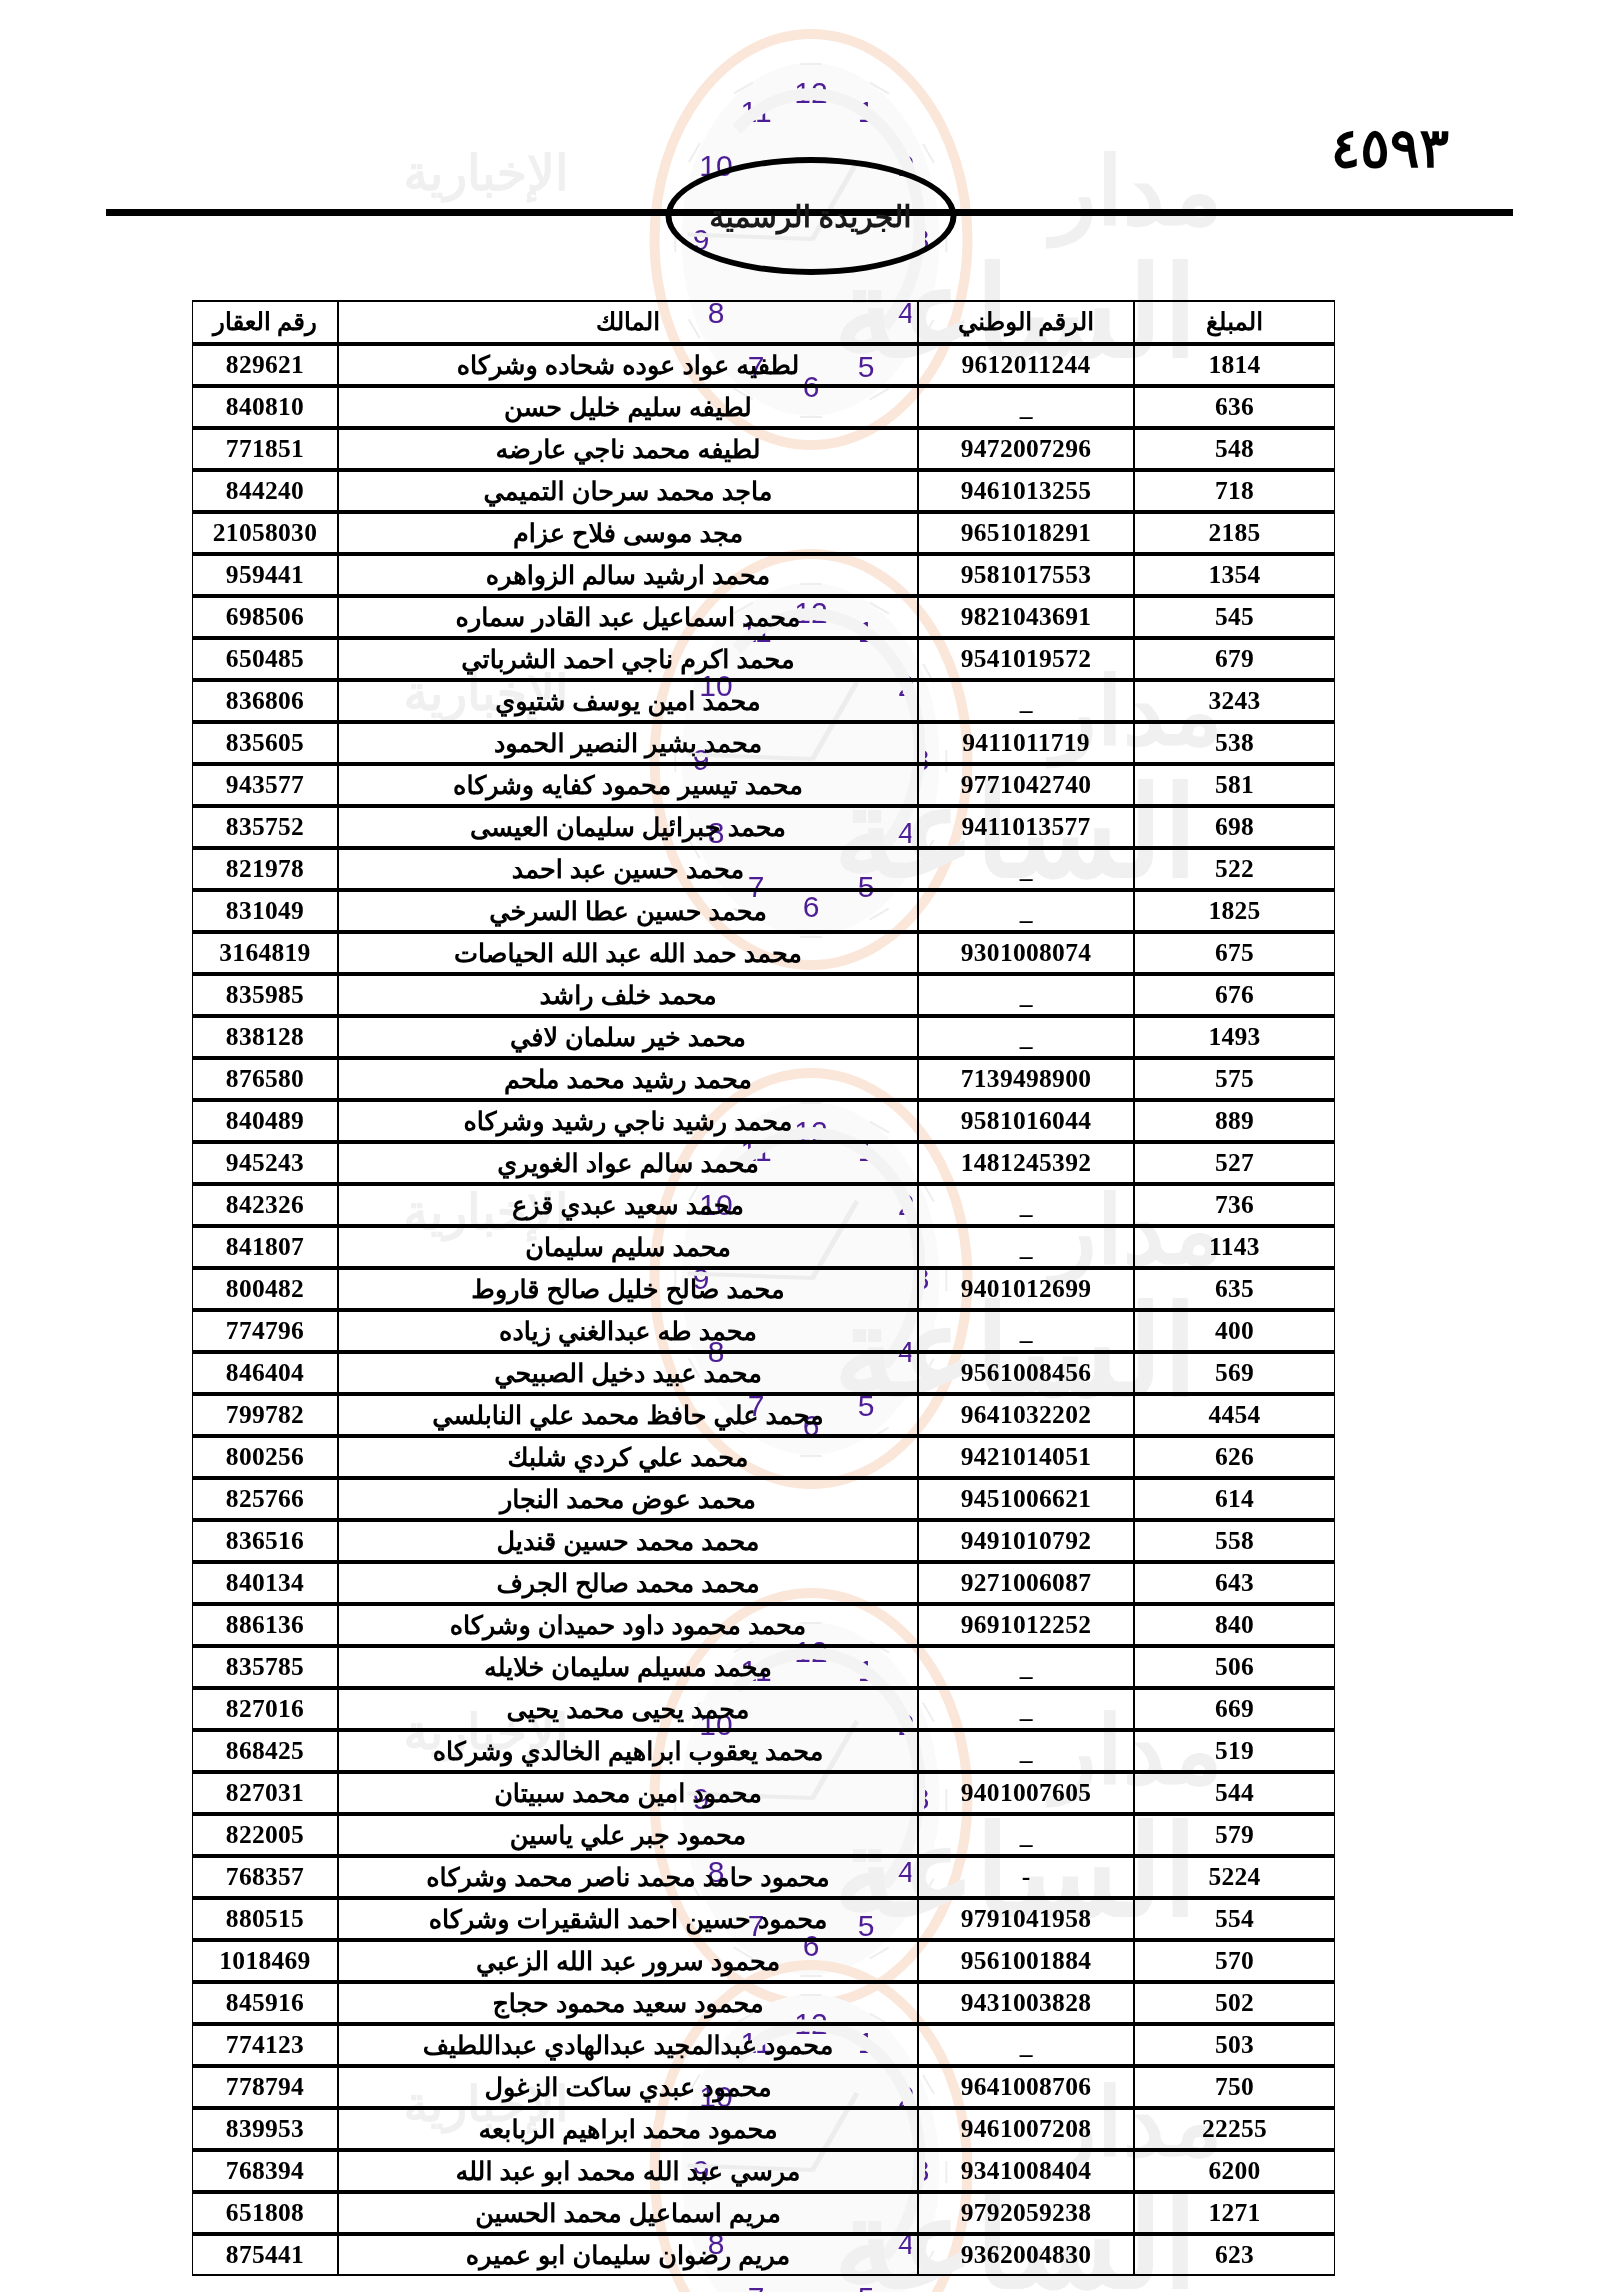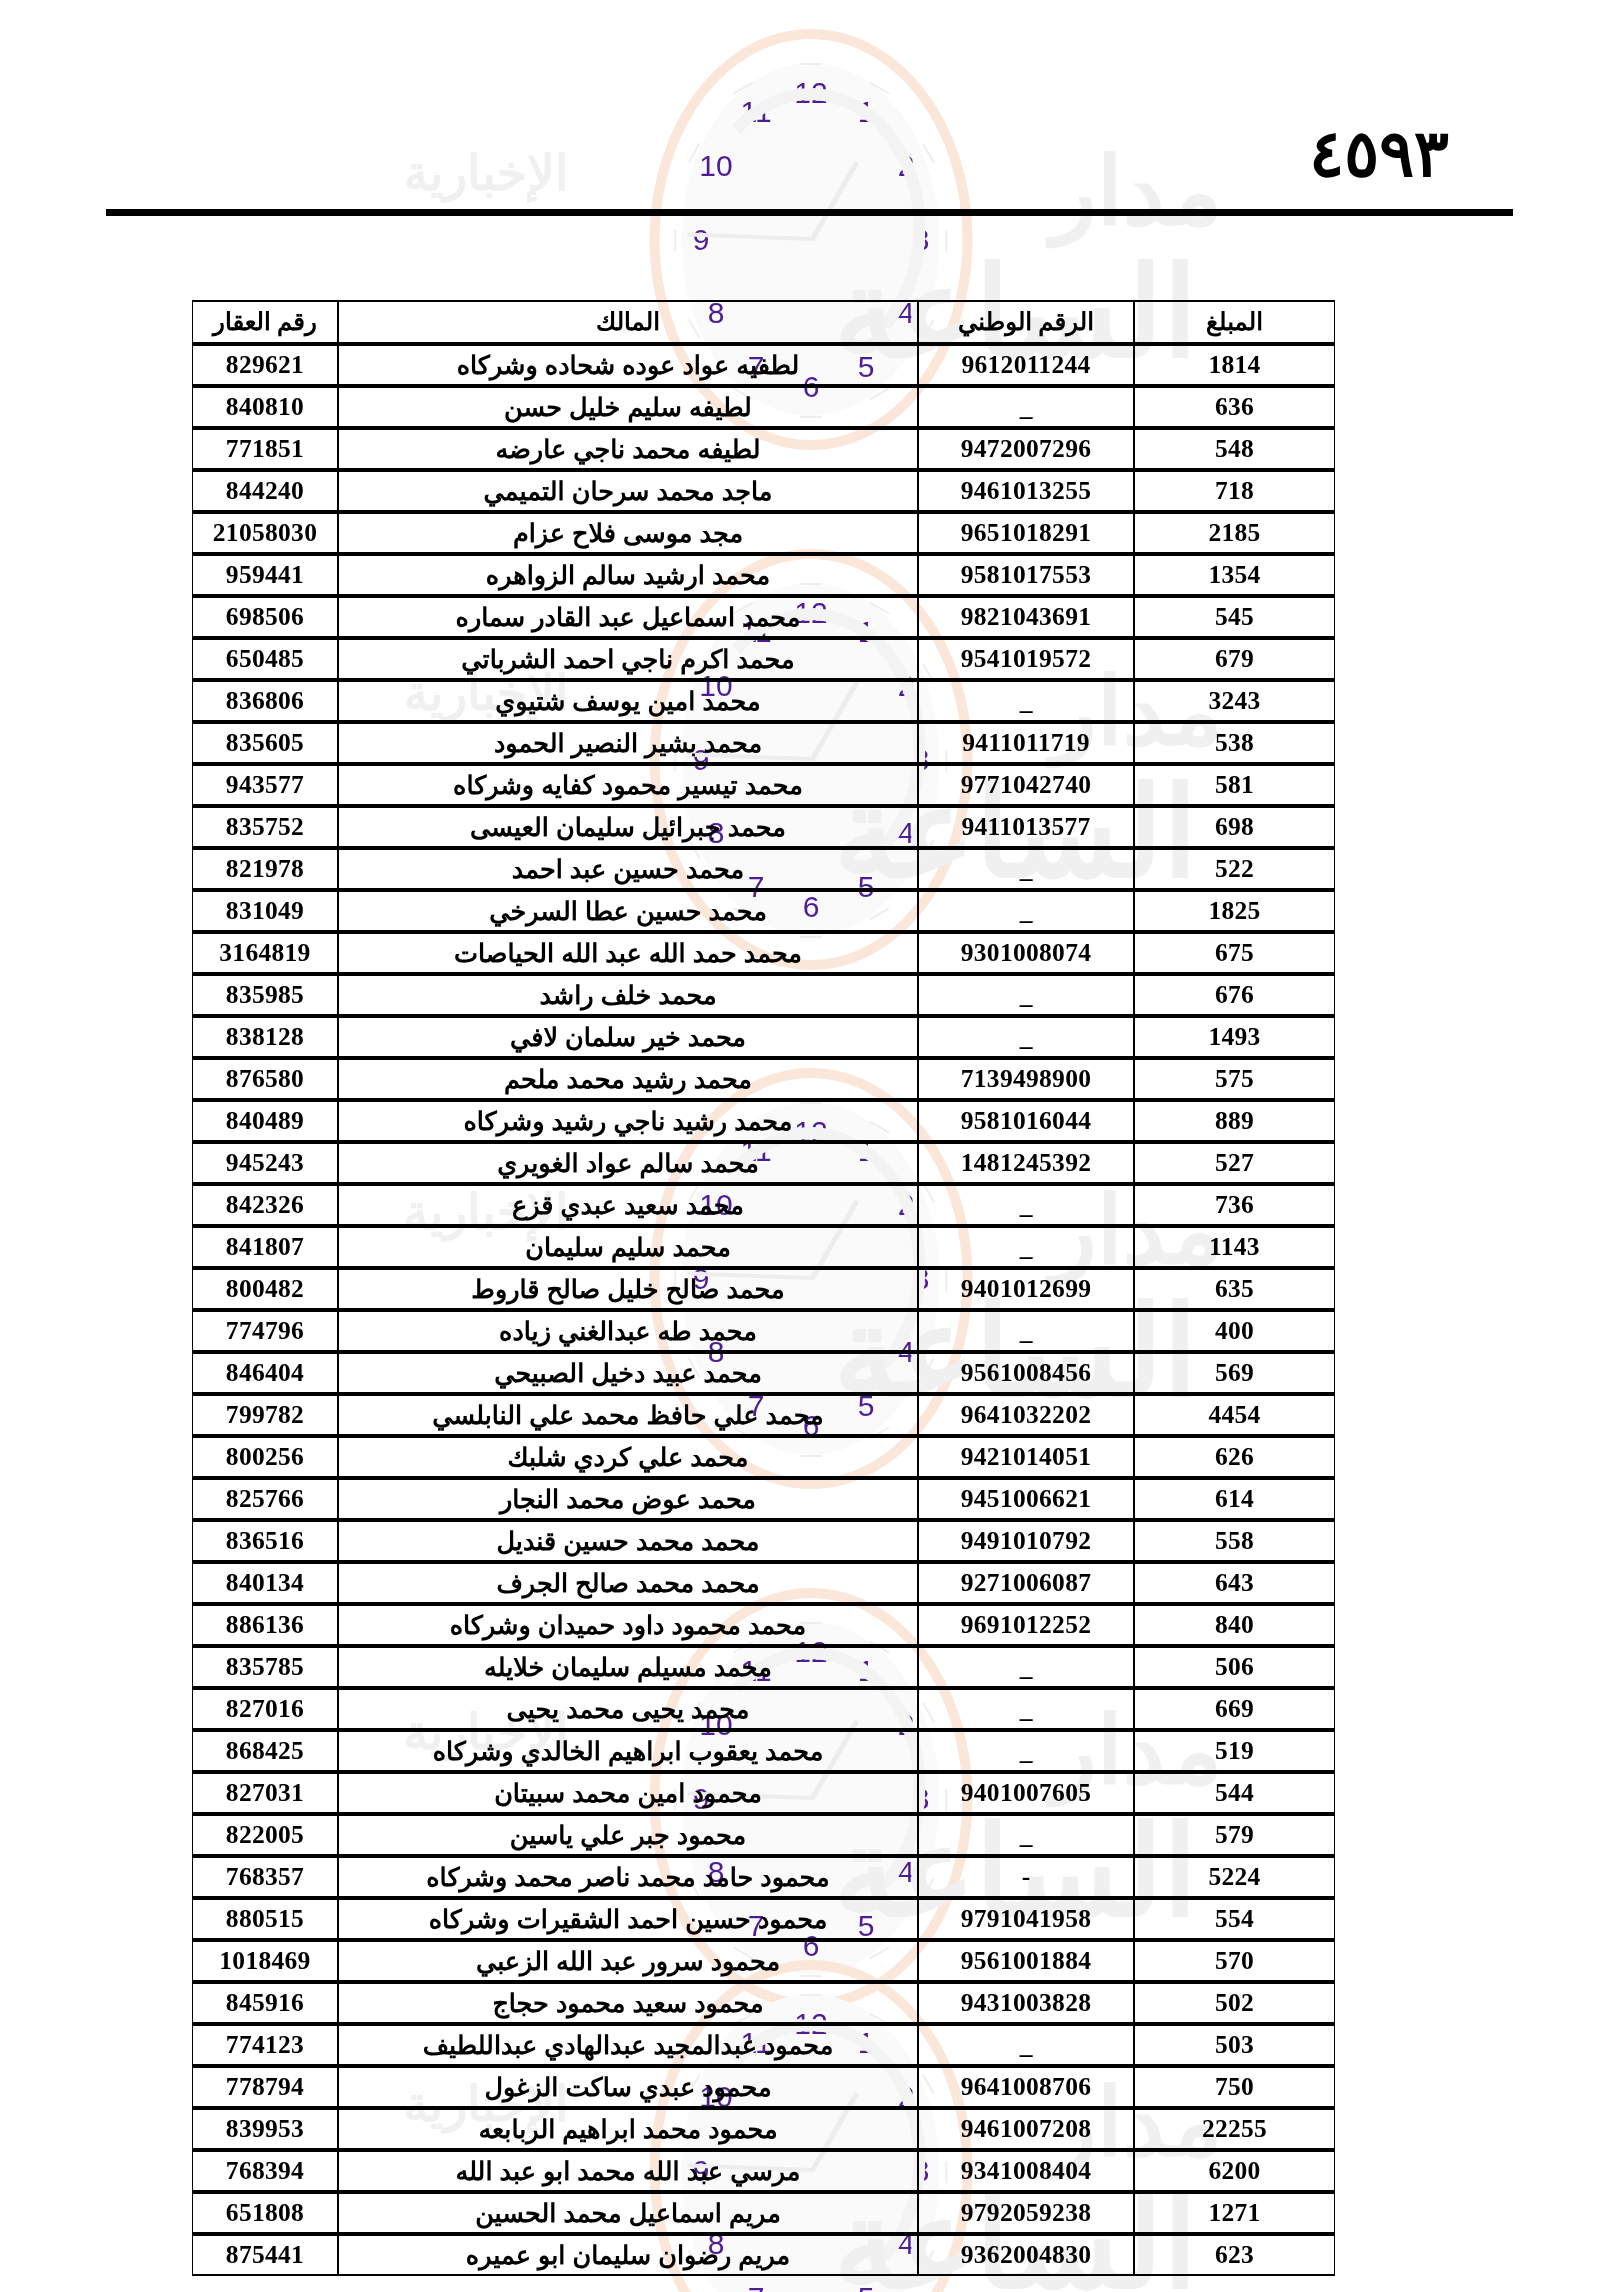--- a/index.html
+++ b/index.html
@@ -121,21 +121,21 @@
     left: 0;
     top: 0;
     width: 1621px;
     height: 255px;
     z-index: 3;
   }
   .page-number {
     position: absolute;
     right: 172px;
     top: 116px;
-    font-size: 65px;
+    font-size: 55px;
     font-weight: bold;
     font-family: "Liberation Serif", serif;
     letter-spacing: 2px;
     margin-left: 36px;
   }
   .head-rule {
     position: absolute;
     left: 106px;
     right: 108px;
     top: 209px;
@@ -398,20 +398,23 @@
       </div>
       <div class="wm-word wm-madar">مدار</div>
       <div class="wm-word wm-assaa">الساعة</div>
       <div class="wm-word wm-akhbariya">الإخبارية</div>
     </div>
 </div>
 
 <div class="page-head">
   <div class="page-number">٤٥٩٣</div>
   <div class="head-rule"></div>
+  <div class="head-badge">
+    <span class="head-badge-label">الجريدة الرسمية</span>
+  </div>
 </div>
 
 <div class="sheet">
   <table class="gazette">
     <colgroup>
       <col class="c-amount">
       <col class="c-national">
       <col class="c-owner">
       <col class="c-property">
     </colgroup>

